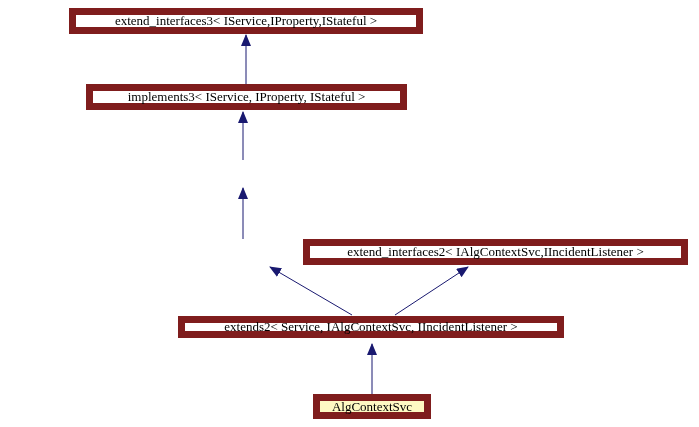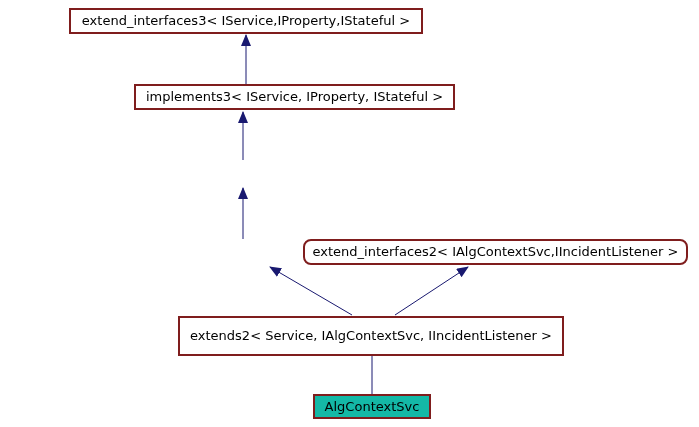--- a/index.html
+++ b/index.html
@@ -18,42 +18,43 @@
   #edges {
     position: absolute;
     left: 0;
     top: 0;
     width: 699px;
     height: 427px;
   }
   .node {
     position: absolute;
     box-sizing: border-box;
-    border: 2px solid #7f1d1d;
+    border: 7px solid #7f1d1d;
     background: #ffffff;
     color: #000000;
     font-size: 13px;
     line-height: 24px;
     text-align: center;
     white-space: nowrap;
     display: flex;
     align-items: center;
     justify-content: center;
     cursor: pointer;
+    font-family: Liberation Serif, serif;
   }
   .node.highlight {
-    background: #14b8a6;
+    background: #fef9c3;
     cursor: default;
   }
   #node-extend-interfaces3 { left: 69px;  top: 8px;   width: 354px; height: 26px; }
-  #node-implements3        { left: 86px;  top: 84px;  width: 321px; height: 26px; margin-left: 48px; }
+  #node-implements3        { left: 86px;  top: 84px;  width: 321px; height: 26px; }
   #node-commonmessaging    { left: 4px;   top: 160px; width: 478px; height: 26px; }
   #node-service            { left: 209px; top: 239px; width: 69px;  height: 26px; }
-  #node-extend-interfaces2 { left: 303px; top: 239px; width: 385px; height: 26px; border-radius: 8px; }
-  #node-extends2           { left: 178px; top: 316px; width: 386px; height: 40px; text-align: center; }
+  #node-extend-interfaces2 { left: 303px; top: 239px; width: 385px; height: 26px; }
+  #node-extends2           { left: 178px; top: 316px; width: 386px; height: 22px; text-align: center; }
   #node-algcontextsvc      { left: 313px; top: 394px; width: 118px; height: 25px; }
 </style>
 </head>
 <body>
 
 <div id="canvas">
 
   <svg id="edges" width="699" height="427" viewBox="0 0 699 427" xmlns="http://www.w3.org/2000/svg">
     <defs>
       <marker id="arrowhead" markerUnits="userSpaceOnUse" markerWidth="12" markerHeight="10" refX="11" refY="5" orient="auto">

